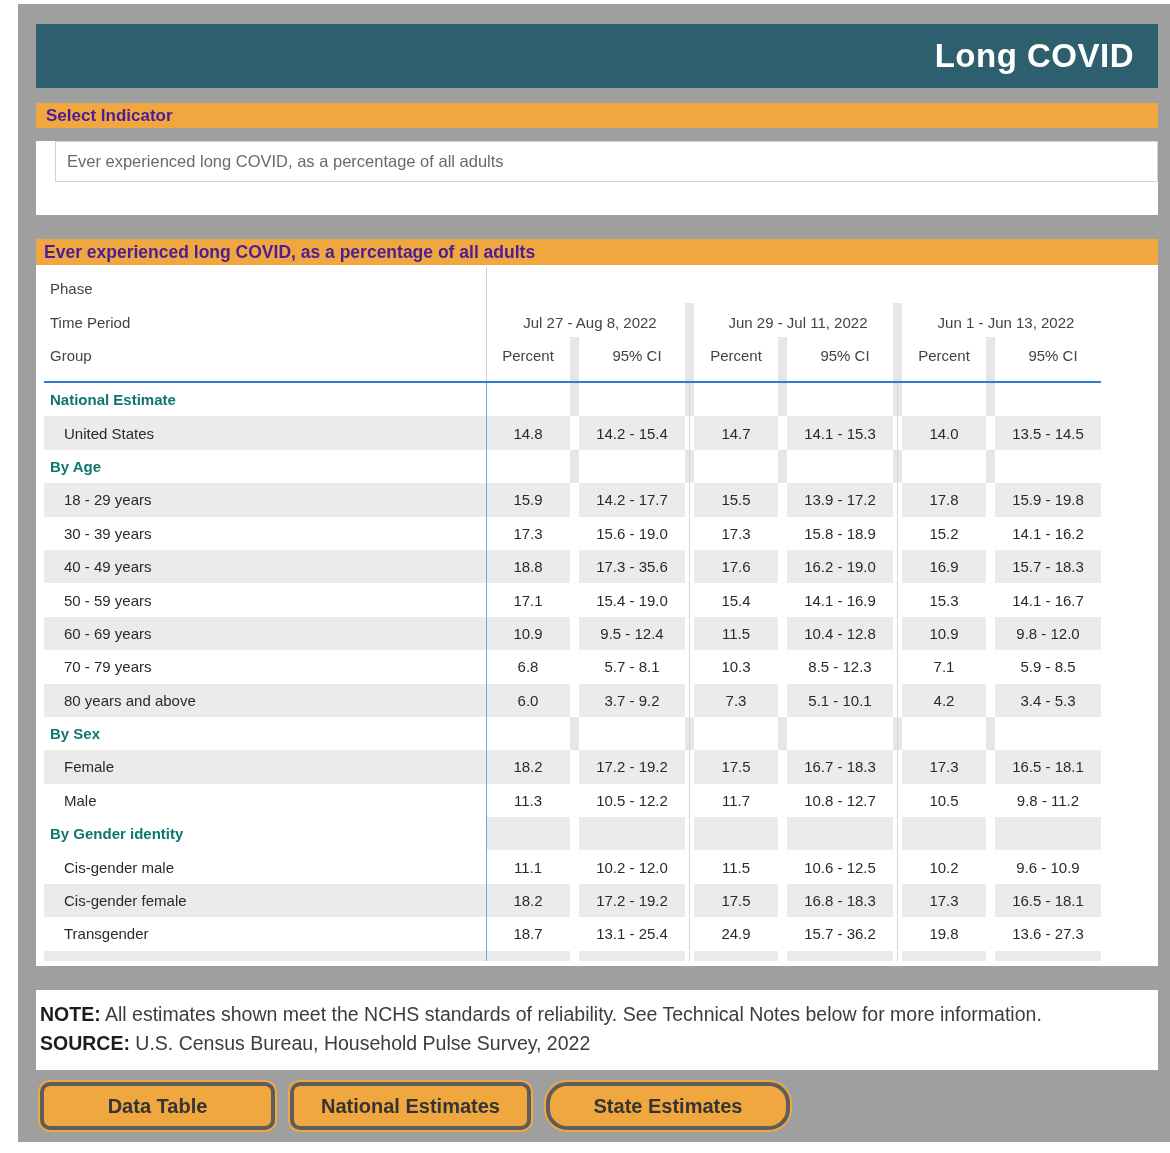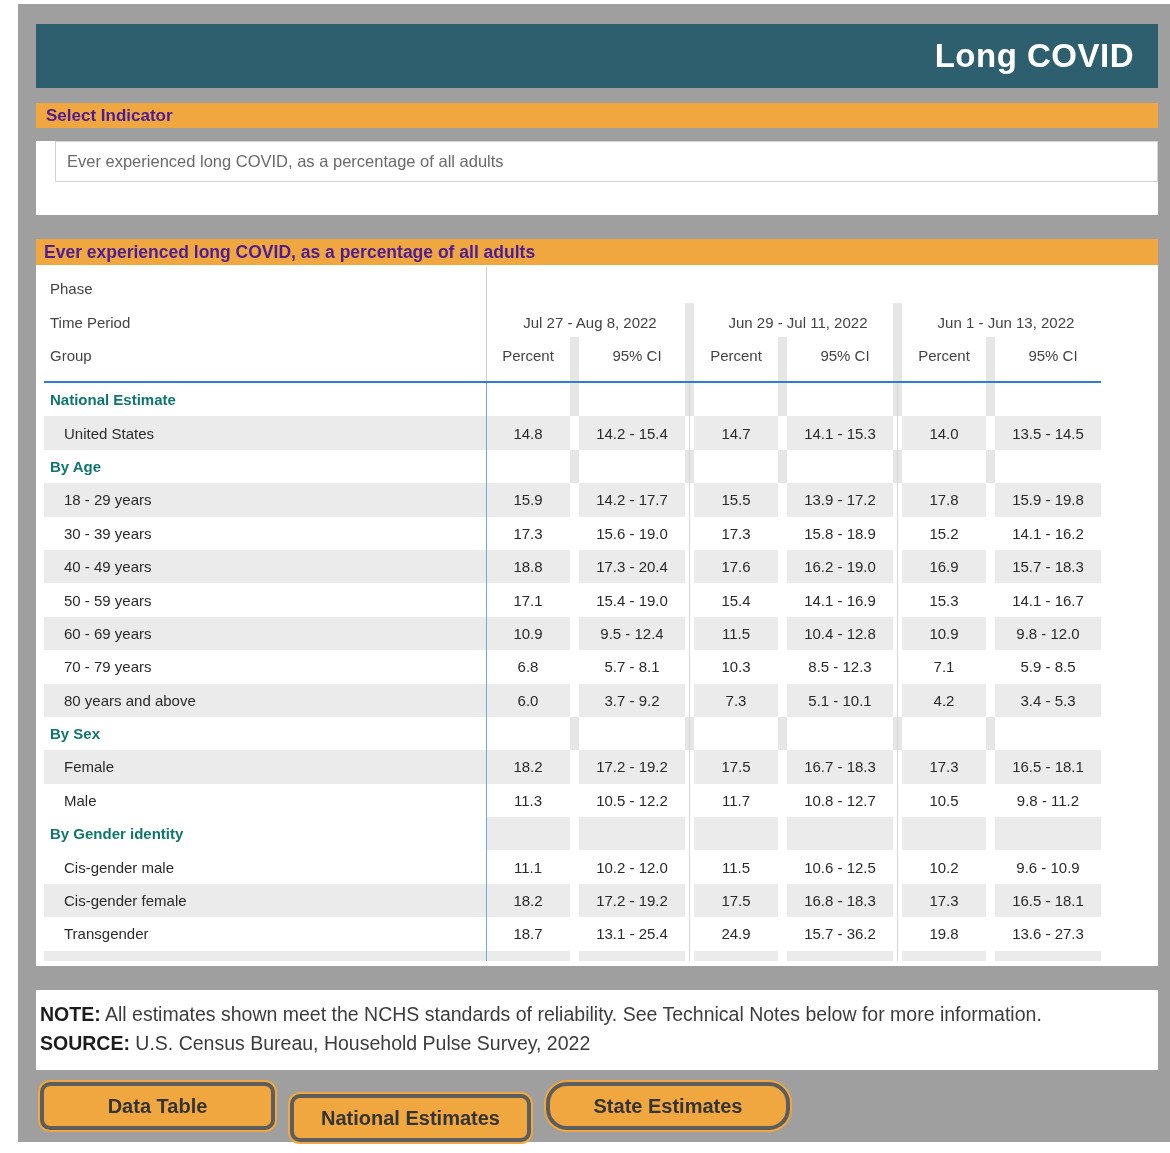--- a/index.html
+++ b/index.html
@@ -59,21 +59,21 @@
     padding:10px 0 0 4px;font-size:19.5px;color:#3c3c3c;line-height:29px;white-space:nowrap;}
   .notes strong{color:#1c1c1c;}
 
   
   .btnrow{display:flex;gap:15px;margin-top:12px;padding-left:4px;}
   .btn{height:48px;box-sizing:border-box;background:var(--orange);
     border:4px solid var(--button_border);border-radius:10px;box-shadow:0 0 0 2px var(--orange);
     display:flex;align-items:center;justify-content:center;
     font-weight:bold;font-size:20px;color:#343434;cursor:pointer;}
   .btn:nth-child(1){width:235px;}
-  .btn:nth-child(2){width:241px;margin-top:12px;}
+  .btn:nth-child(2){width:241px;}
   .btn:nth-child(3){width:244px;border-radius:21px;}
 </style>
 </head>
 <body>
 
 <div id="frame"></div>
 <div id="content">
 
   <div class="tealbar">
     <span class="title">Long COVID</span>
@@ -195,21 +195,21 @@
           <div class="cell-ci">15.8 - 18.9</div>
           <div class="gap"></div>
           <div class="cell-p">15.2</div>
           <div class="gap"></div>
           <div class="cell-ci">14.1 - 16.2</div>
         </div>
         <div class="m-row">
           <div class="m-label fill">40 - 49 years</div>
           <div class="cell-p fill">18.8</div>
           <div class="gap"></div>
-          <div class="cell-ci fill">17.3 - 20.4</div>
+          <div class="cell-ci fill">17.3 - 35.6</div>
           <div class="gap"></div>
           <div class="cell-p fill">17.6</div>
           <div class="gap"></div>
           <div class="cell-ci fill">16.2 - 19.0</div>
           <div class="gap"></div>
           <div class="cell-p fill">16.9</div>
           <div class="gap"></div>
           <div class="cell-ci fill">15.7 - 18.3</div>
         </div>
         <div class="m-row">

